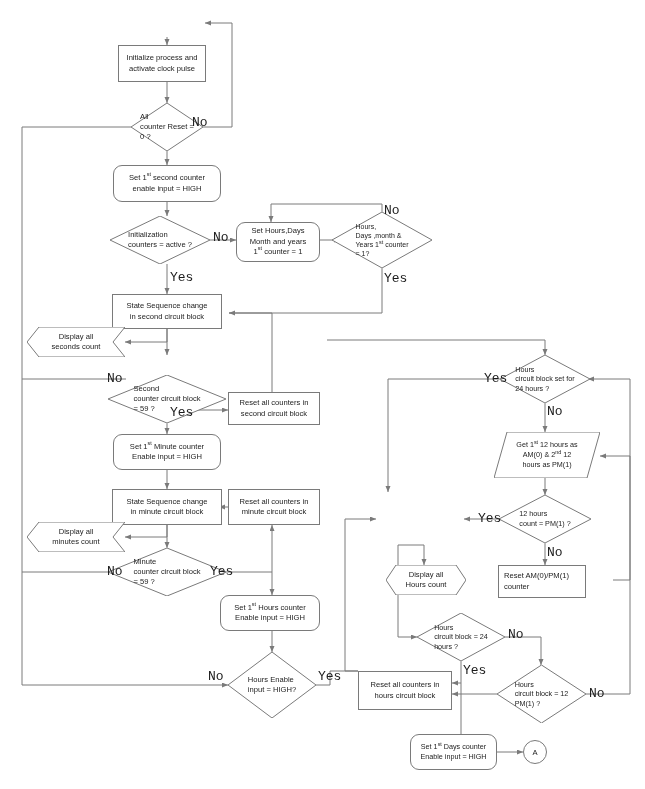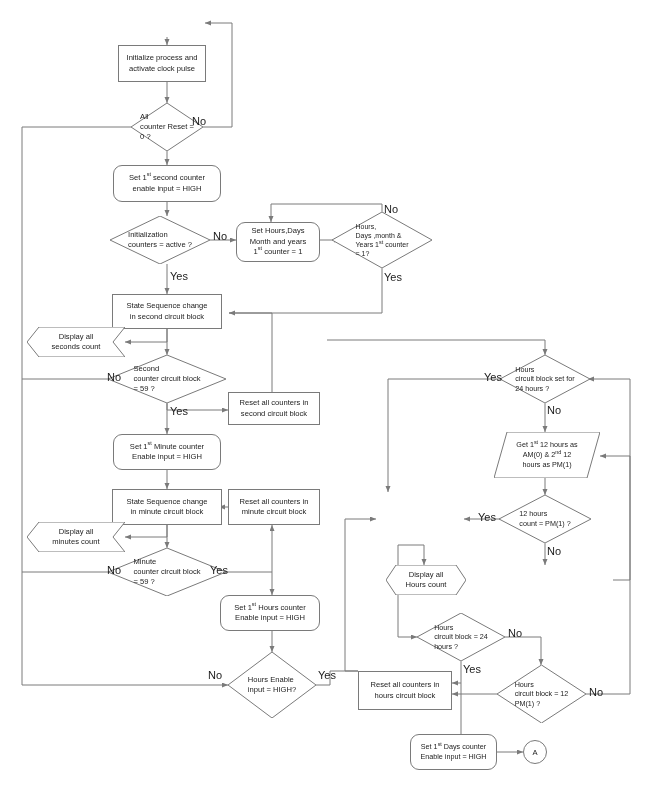--- a/index.html
+++ b/index.html
@@ -24,22 +24,22 @@
         font-size:7.6px;line-height:10px;color:#1b1b1b;}
   .para{position:absolute;}
   .para svg{position:absolute;left:0;top:0;}
   .para-label{position:absolute;left:0;top:0;width:100%;height:100%;
         display:flex;align-items:center;justify-content:center;text-align:center;
         font-size:7.6px;line-height:10.5px;color:#1b1b1b;}
   .ellipse{position:absolute;border:1px solid #7a7a7a;border-radius:50%;background:#fff;
         display:flex;align-items:center;justify-content:center;font-size:7.8px;color:#1b1b1b;}
   .connector{position:absolute;border:1px solid #7a7a7a;border-radius:50%;background:#fff;
         display:flex;align-items:center;justify-content:center;font-size:7.6px;color:#1b1b1b;}
-  .elabel{position:absolute;font-size:11px;color:#1b1b1b;white-space:nowrap;
-        font-family:Liberation Sans, sans-serif;}
+  .elabel{position:absolute;font-size:13px;color:#1b1b1b;white-space:nowrap;
+        font-family:Liberation Mono, monospace;}
   sup{font-size:5.4px;vertical-align:super;line-height:0;}
 </style>
 </head>
 <body>
 
 <div id="canvas">
 
   <svg id="wires" viewBox="0 0 645 789" xmlns="http://www.w3.org/2000/svg">
     <defs>
       <marker id="ah" markerWidth="7" markerHeight="7" refX="6" refY="2.5" orient="auto" markerUnits="strokeWidth">
@@ -200,21 +200,21 @@
   <div class="hexa" style="left:27px;top:327px;width:98px;height:30px;">
     <svg width="98" height="30" viewBox="0 0 98 30">
         <polygon points="12,0 98,0 86,15 98,30 12,30 0,15" fill="#fff" stroke="#7a7a7a" stroke-width="1"></polygon>
       </svg>
     <div class="hexa-label">
       <div><span>Display all</span><br>
       <span>seconds count</span></div>
     </div>
   </div>
 
-  <div class="diamond-wrap" style="left:108px;top:355px;width:118px;height:48px;">
+  <div class="diamond-wrap" style="left:108px;top:375px;width:118px;height:48px;">
     <svg width="118" height="48" viewBox="0 0 118 48">
         <polygon points="59,0 118,24 59,48 0,24" fill="#fff" stroke="#7a7a7a" stroke-width="1"></polygon>
       </svg>
     <div class="diamond-label">
       <div><span>Second</span><br>
       <span>counter circuit block</span><br>
       <span>= 59 ?</span></div>
     </div>
   </div>
 
@@ -313,20 +313,26 @@
         <polygon points="46,0 92,24 46,48 0,24" fill="#fff" stroke="#7a7a7a" stroke-width="1"></polygon>
       </svg>
     <div class="diamond-label">
       <div style="font-size:7.2px;line-height:10px;">
       <span>12 hours</span><br>
       <span>count = PM(1) ?</span></div>
     </div>
   </div>
 
 
+  <div class="node proc" style="left:498px;top:565px;width:88px;height:33px;">
+    <div class="txt" style="text-align:left;width:100%;padding-left:5px;">
+      <span>Reset AM(0)/PM(1)</span><br>
+      <span>counter</span>
+    </div>
+  </div>
 
   <div class="hexa" style="left:386px;top:565px;width:80px;height:30px;">
     <svg width="80" height="30" viewBox="0 0 80 30">
         <polygon points="10,0 70,0 80,15 70,30 10,30 0,15" fill="#fff" stroke="#7a7a7a" stroke-width="1"></polygon>
       </svg>
     <div class="hexa-label">
       <div><span>Display all</span><br>
       <span>Hours count</span></div>
     </div>
   </div>

